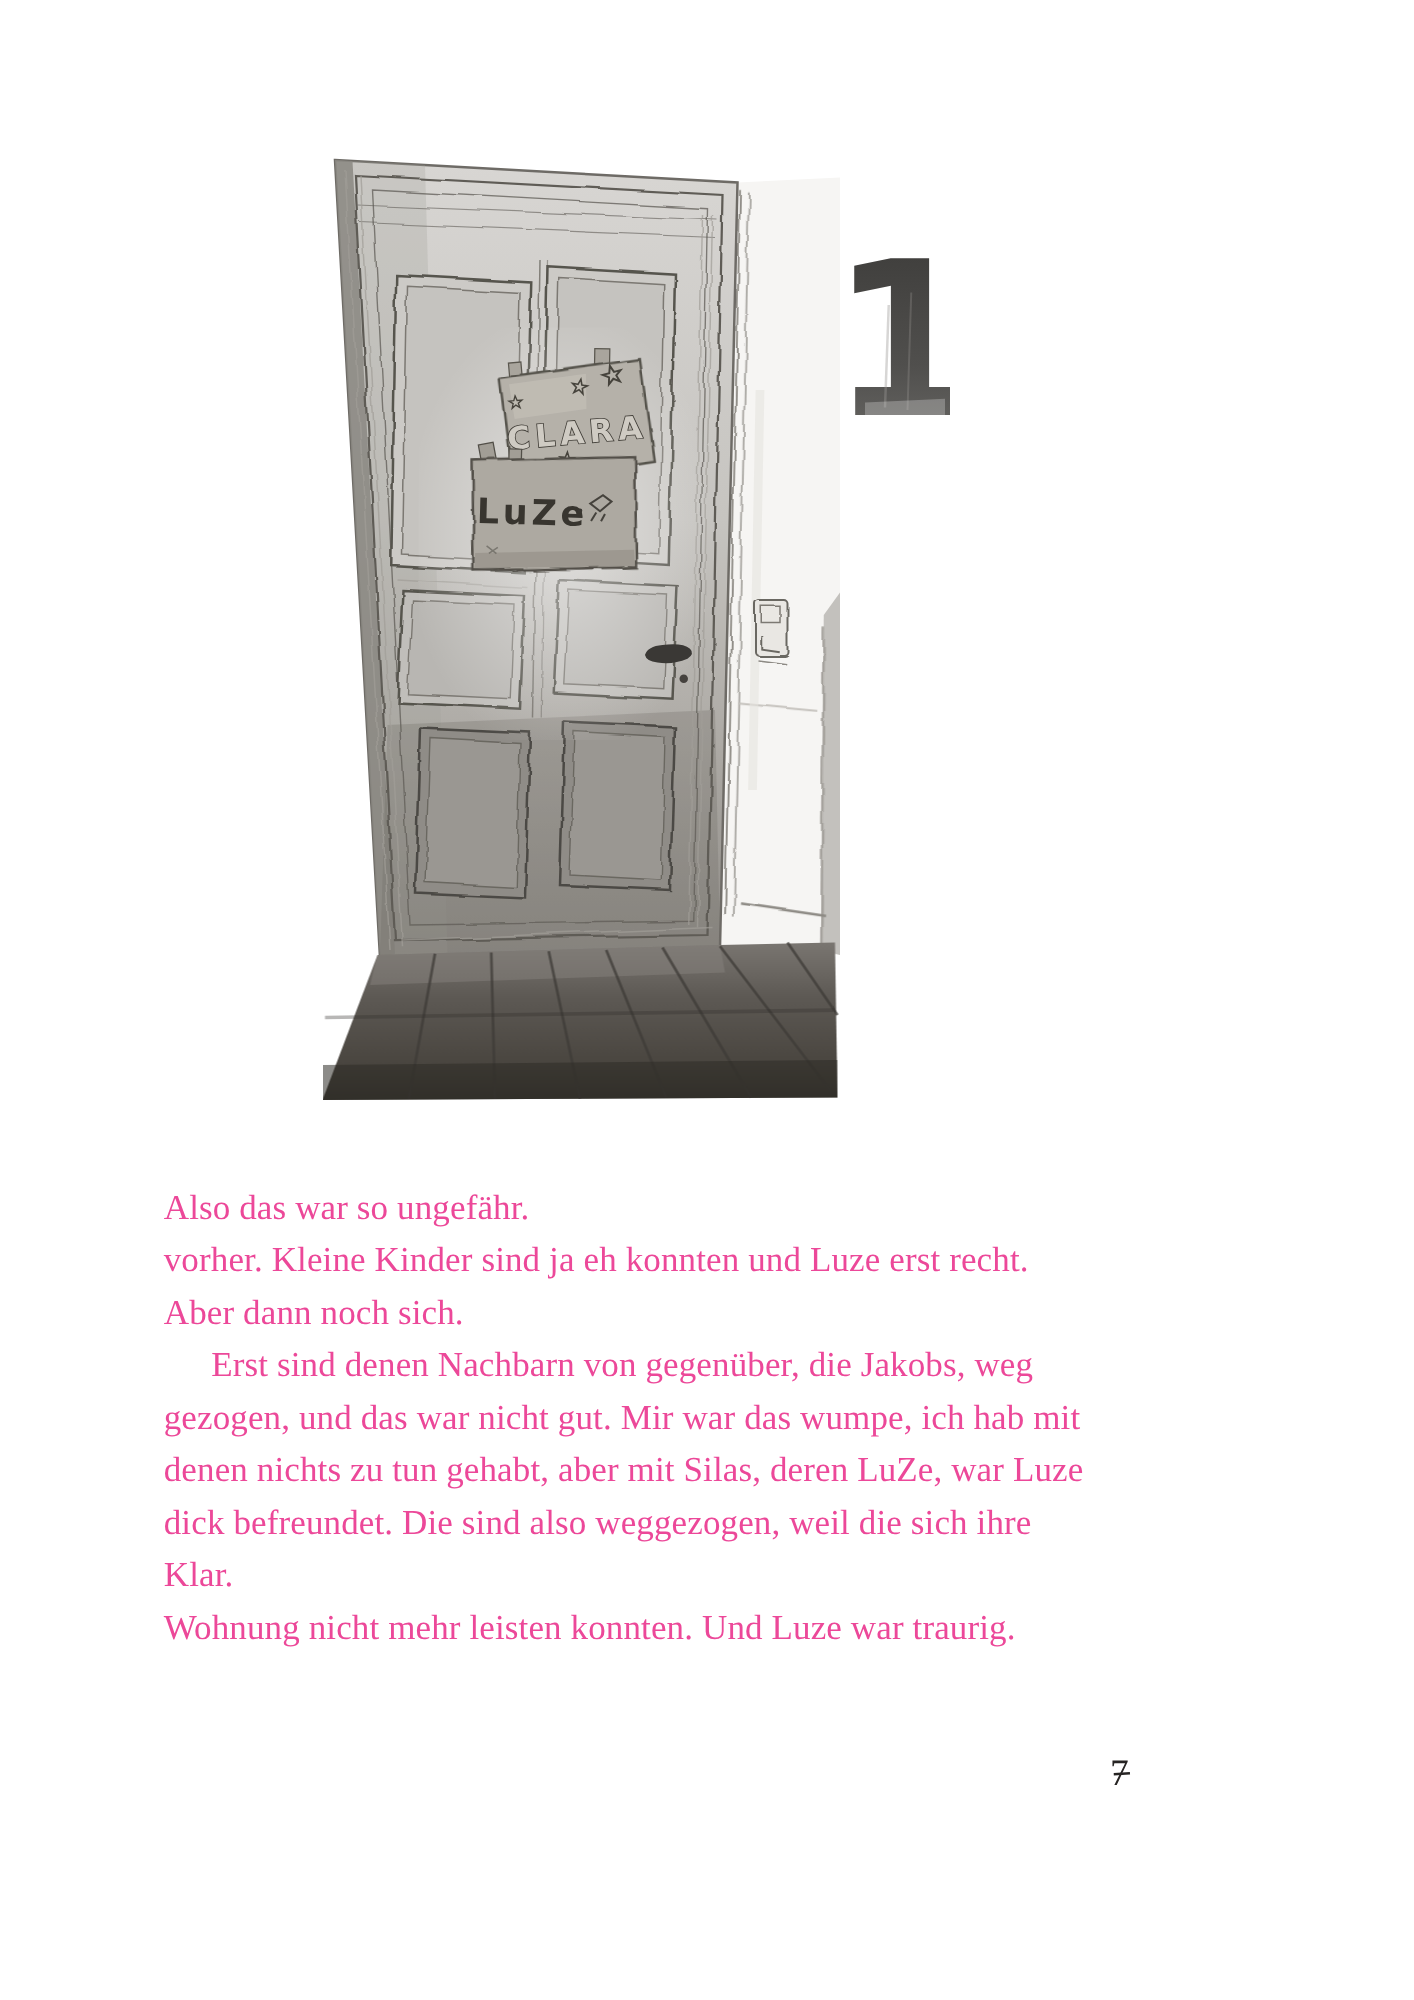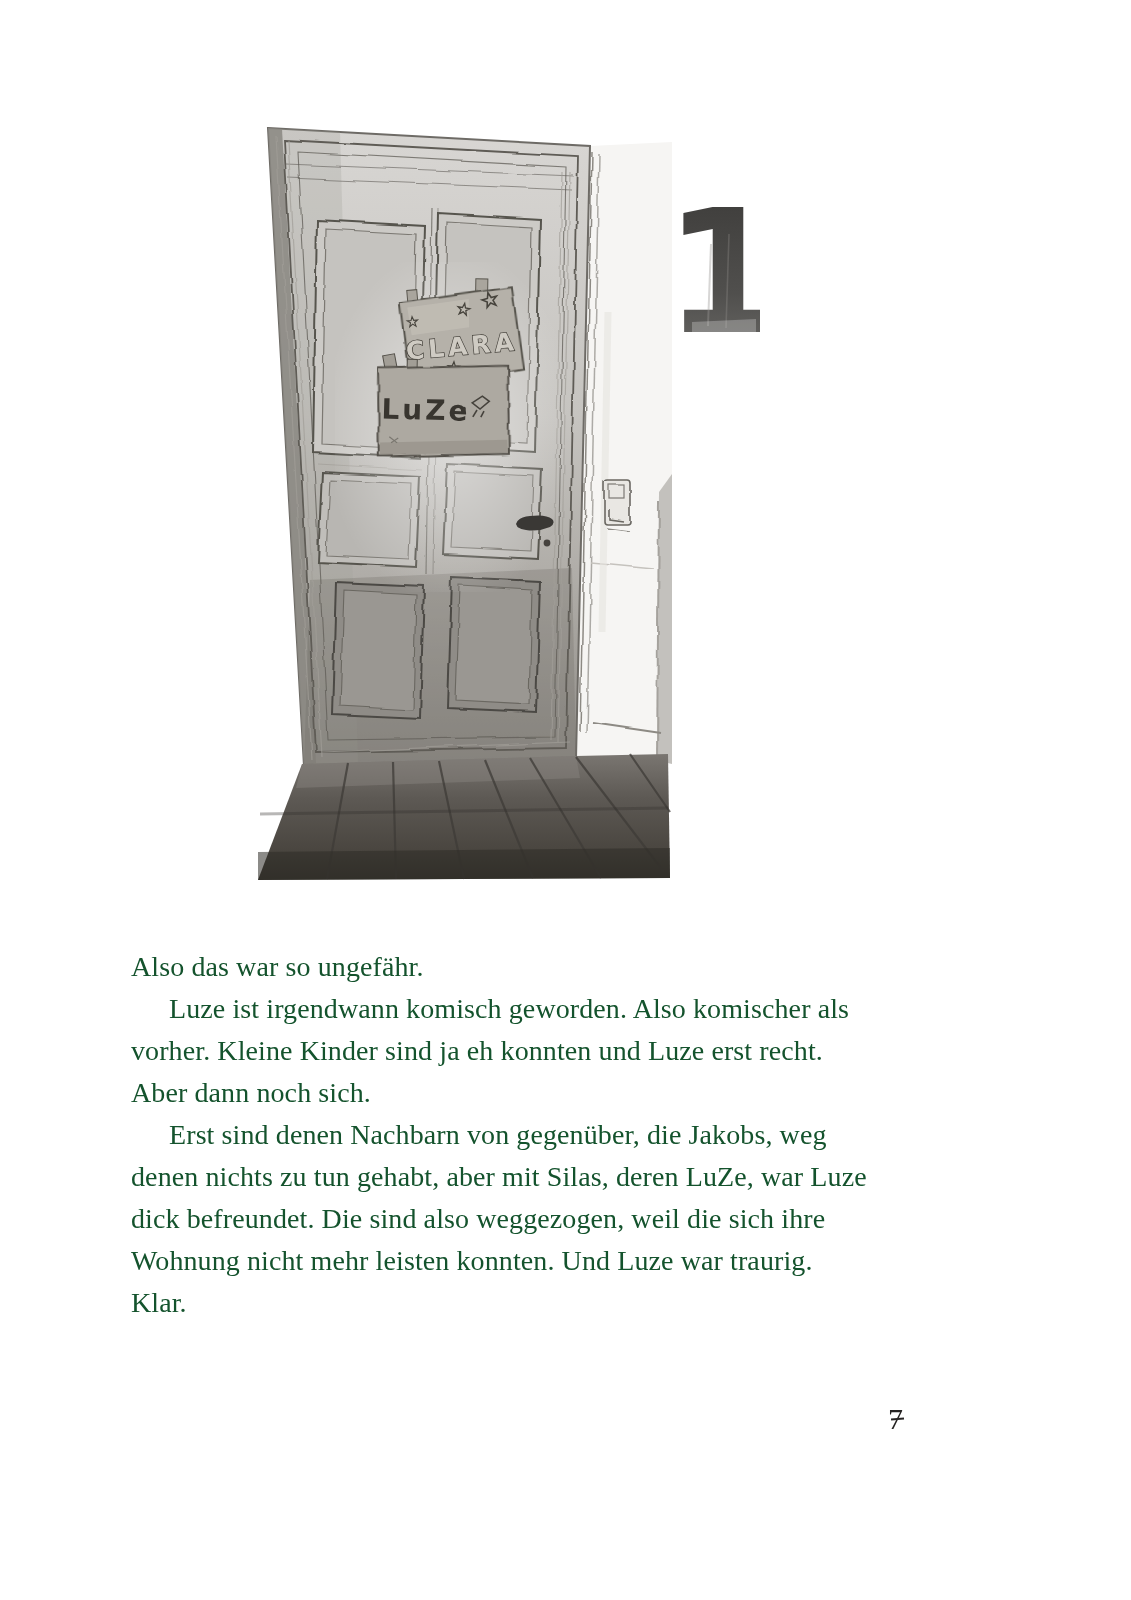--- a/index.html
+++ b/index.html
@@ -10,21 +10,21 @@
     overflow:hidden;
     font-family:"Liberation Serif", serif;
   }
   .illustration {
     position:absolute; left:240px; top:112px;
     width:520px; height:770px;
   }
   .body-text {
     position:absolute; left:131px; top:946px; width:840px;
     font-size:28px; line-height:42px;
-    color:#14532d;
+    color:#ec4899;
     letter-spacing:0.1px;
   }
   .text-line { white-space:nowrap; }
   .text-line.indent { padding-left:38px; }
   .page-number {
     position:absolute; left:888px; top:1402px;
     font-size:30px; color:#262423;
   }
   .page-number .num { position:relative; display:inline-block; }
   
@@ -209,27 +209,27 @@
           <path d="M471,132 L468,214" stroke-width="2" opacity="0.4"></path>
           <path d="M489,122 L486,216" stroke-width="1.6" opacity="0.3"></path>
         </g>
         <path d="M452,210 L516,207 L516,222 L452,224 Z" fill="#ffffff" opacity="0.25"></path>
       </g>
     </svg>
   </div>
 
   <div class="body-text">
       <div class="text-line">Also das war so ungefähr.</div>
-      <div class="text-line indent">Luze ist irgendwann komisch geworden. Also komischer als</div>
       <div class="text-line">vorher. Kleine Kinder sind ja eh konnten und Luze erst recht.</div>
       <div class="text-line">Aber dann noch sich.</div>
       <div class="text-line indent">Erst sind denen Nachbarn von gegenüber, die Jakobs, weg</div>
+      <div class="text-line">gezogen, und das war nicht gut. Mir war das wumpe, ich hab mit</div>
       <div class="text-line">denen nichts zu tun gehabt, aber mit Silas, deren LuZe, war Luze</div>
       <div class="text-line">dick befreundet. Die sind also weggezogen, weil die sich ihre</div>
+      <div class="text-line">Klar.</div>
       <div class="text-line">Wohnung nicht mehr leisten konnten. Und Luze war traurig.</div>
-      <div class="text-line">Klar.</div>
     </div>
 
   <div class="page-number">
     <span class="num">7</span>
   </div>
 
 </div>
 
 </body></html>

